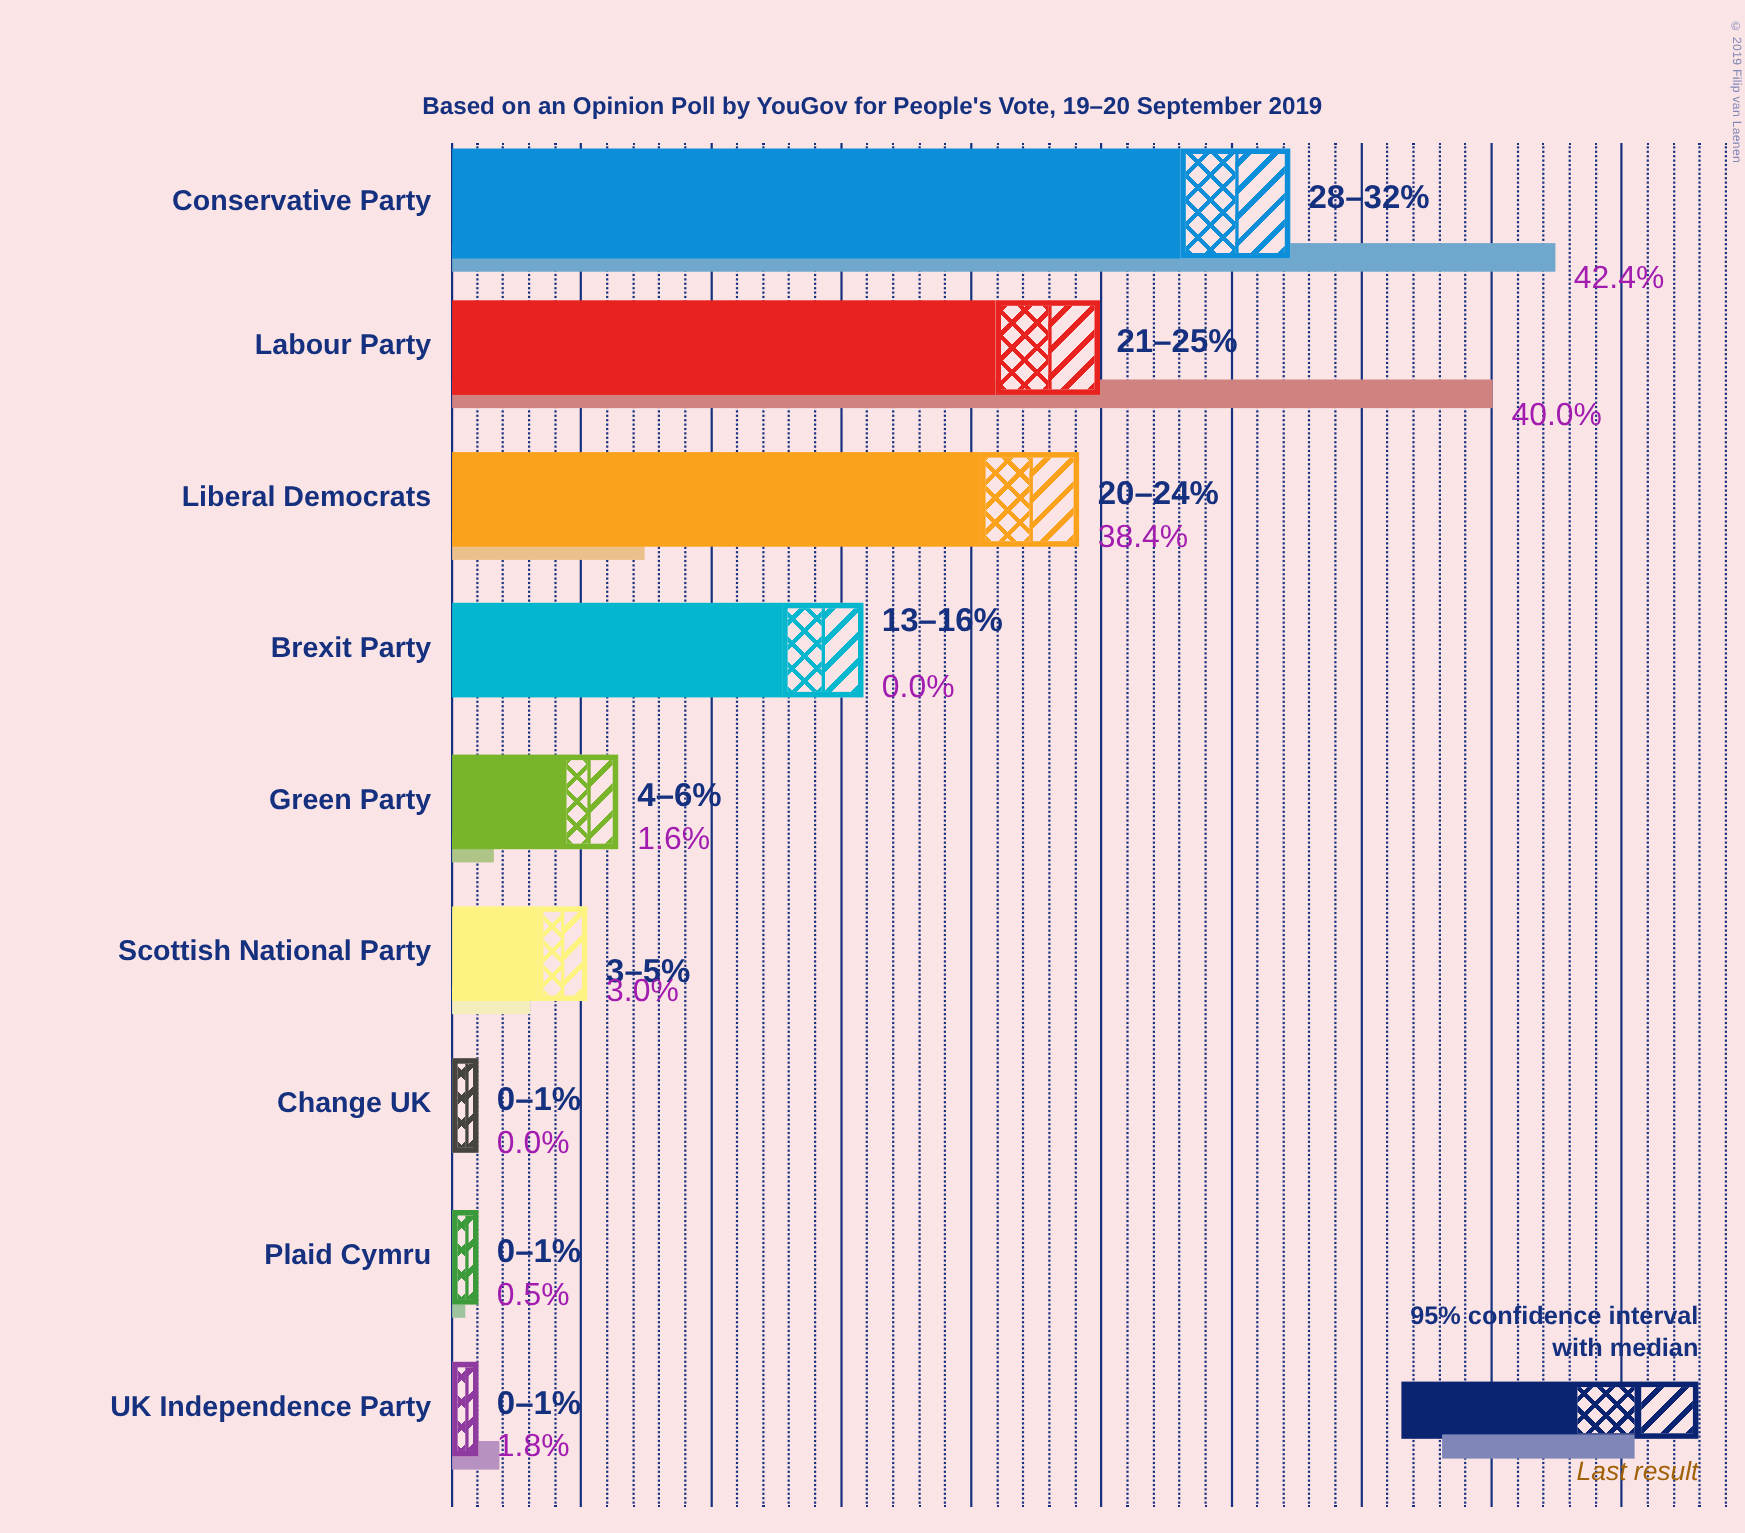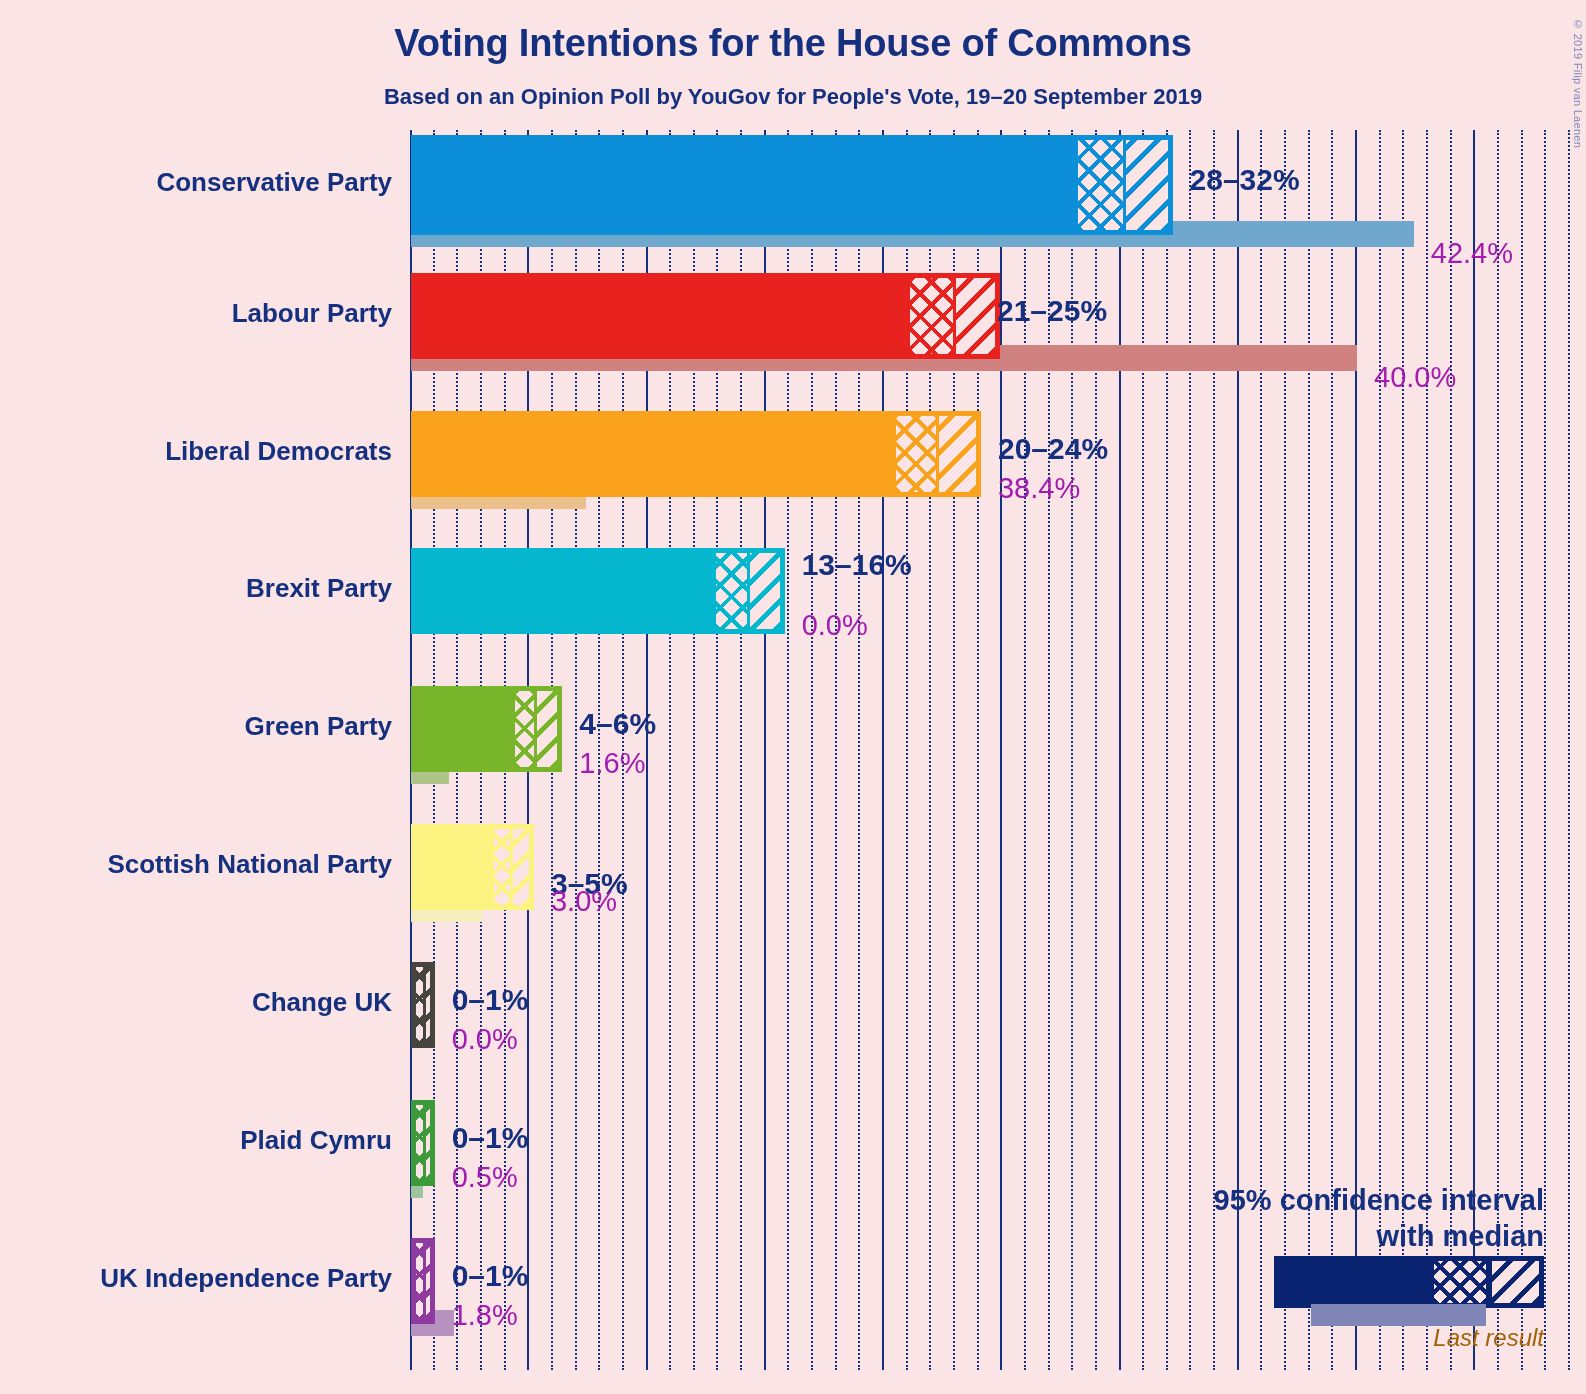--- a/index.html
+++ b/index.html
@@ -77,37 +77,36 @@
   .lasttext{
     position:absolute;
     font-size:29px;color:#a21caf;font-weight:normal;
     white-space:nowrap;
   }
 
   
   .legend-text{
     position:absolute;right:42px;
     text-align:right;
-    font-size:29px;font-weight:bold;color:#14307E;
+    font-size:23px;font-weight:bold;color:#14307E;
     line-height:1.25;
     white-space:nowrap;
   }
   .legend-last{position:absolute;height:22px;background:#8087B8;}
   .legend-lastlabel{
     position:absolute;
     font-size:24px;font-style:italic;color:#a16207;
     white-space:nowrap;text-align:right;
   }
 </style>
 </head>
 <body>
 
 <div id="root">
 
-  <div class="title">Voting Intentions for the House of Commons</div>
   <div class="subtitle">Based on an Opinion Poll by YouGov for People's Vote, 19–20 September 2019</div>
   <div class="copyright">© 2019 Filip van Laenen</div>
 
   <div id="plot">
     <div id="gridlines">
         <div class="gridline minor" style="left: 22.65px; height: 1240px;"></div>
         <div class="gridline minor" style="left: 46.3px; height: 1240px;"></div>
         <div class="gridline minor" style="left: 69.95px; height: 1240px;"></div>
         <div class="gridline minor" style="left: 93.6px; height: 1240px;"></div>
         <div class="gridline" style="left: 117.25px; height: 1240px;"></div>
@@ -173,21 +172,21 @@
         <div class="label" style="top: 168px; right: auto; left: -1000px; width: 982px;">Labour Party</div>
         <div class="lastbar" style="left: 1px; top: 215px; width: 946px; background: rgb(208, 130, 129);"></div>
         <div class="barwrap" style="left: 1px; top: 143px; height: 86px; width: 588.885px;">
           <div class="mainbar" style="left: 0px; width: 494.285px; background: rgb(232, 34, 30);"></div>
           <div class="ci" style="left: 494.285px; width: 94.6px; border: 5px solid rgb(232, 34, 30);">
             <div class="cross" style="width: 42.3px; background-image: repeating-linear-gradient(45deg, rgb(232, 34, 30) 0px, rgb(232, 34, 30) 4px, transparent 4px, transparent 16px), repeating-linear-gradient(-45deg, rgb(232, 34, 30) 0px, rgb(232, 34, 30) 4px, transparent 4px, transparent 16px);"></div>
             <div class="diag" style="left: 42.3px; width: 42.3px; background-image: repeating-linear-gradient(-45deg, rgb(232, 34, 30) 0px, rgb(232, 34, 30) 5px, transparent 5px, transparent 17px);"></div>
             <div style="position: absolute; left: 42.3px; top: 0px; height: 100%; border-left: 3px solid rgb(232, 34, 30);"></div>
           </div>
         </div>
-        <div class="valtext" style="left: 587px; top: 164px; text-align: center;">21–25%</div>
+        <div class="valtext" style="left: 605px; top: 164px; text-align: center;">21–25%</div>
         <div class="lasttext" style="left: 964px; top: 231px;">40.0%</div>
         <div class="label" style="top: 306px; right: auto; left: -1000px; width: 982px;">Liberal Democrats</div>
         <div class="lastbar" style="left: 1px; top: 353px; width: 175.01px; background: rgb(236, 192, 138);"></div>
         <div class="barwrap" style="left: 1px; top: 281px; height: 86px; width: 569.965px;">
           <div class="mainbar" style="left: 0px; width: 480.095px; background: rgb(250, 162, 27);"></div>
           <div class="ci" style="left: 480.095px; width: 89.87px; border: 5px solid rgb(250, 162, 27);">
             <div class="cross" style="width: 39.935px; background-image: repeating-linear-gradient(45deg, rgb(250, 162, 27) 0px, rgb(250, 162, 27) 4px, transparent 4px, transparent 16px), repeating-linear-gradient(-45deg, rgb(250, 162, 27) 0px, rgb(250, 162, 27) 4px, transparent 4px, transparent 16px);"></div>
             <div class="diag" style="left: 39.935px; width: 39.935px; background-image: repeating-linear-gradient(-45deg, rgb(250, 162, 27) 0px, rgb(250, 162, 27) 5px, transparent 5px, transparent 17px);"></div>
             <div style="position: absolute; left: 39.935px; top: 0px; height: 100%; border-left: 3px solid rgb(250, 162, 27);"></div>
           </div>

